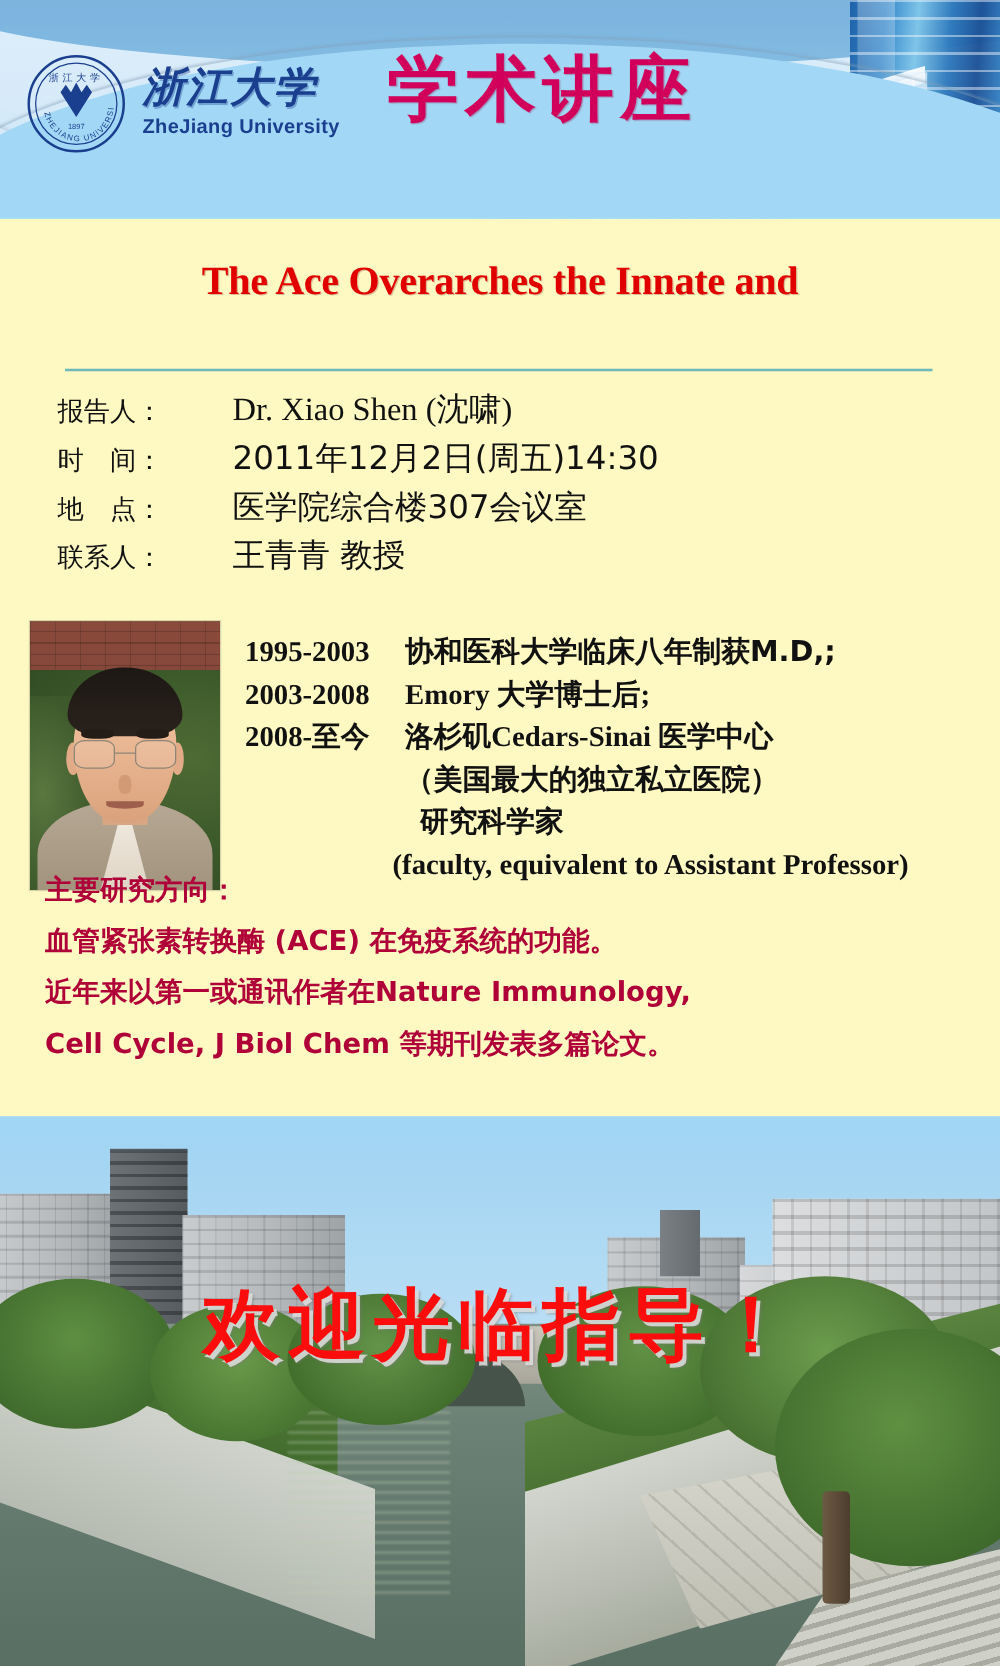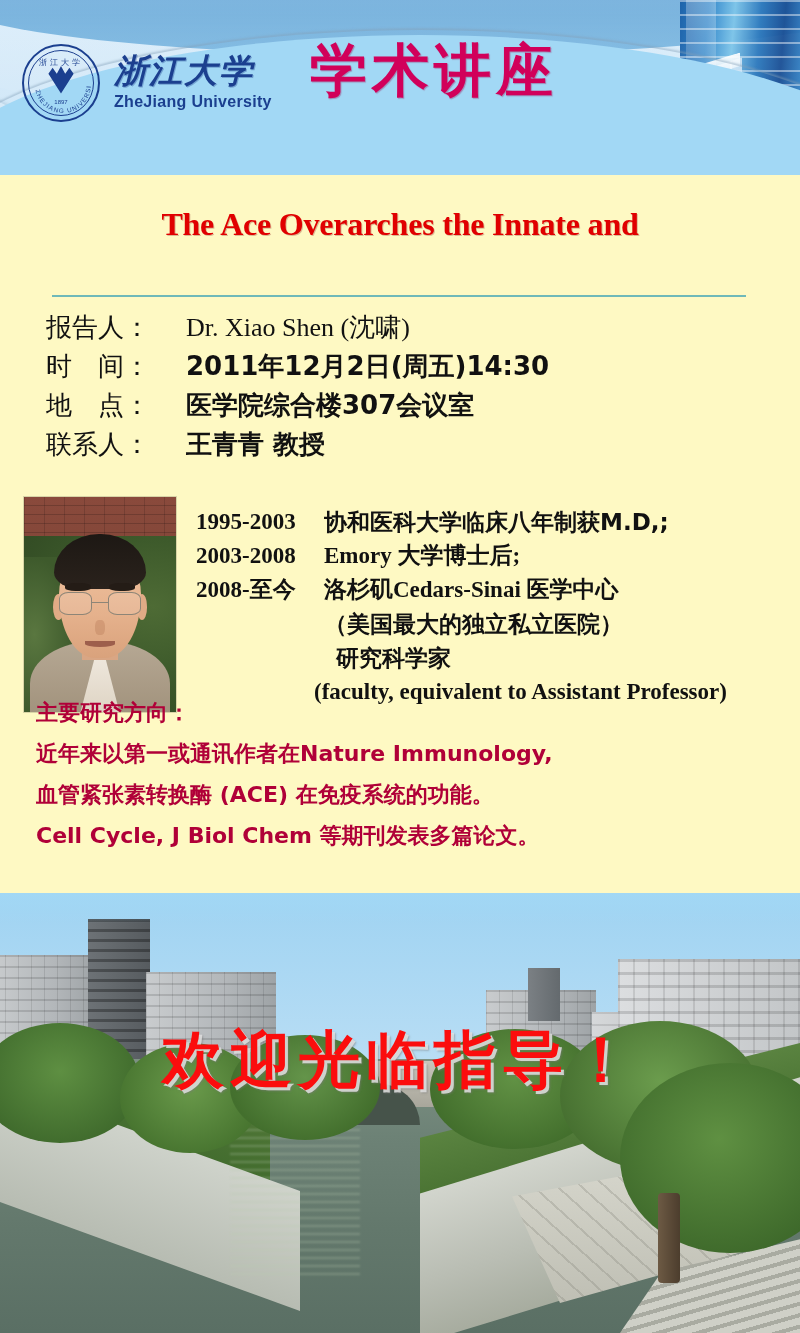--- a/index.html
+++ b/index.html
@@ -214,29 +214,29 @@
   .info-row {
     display: flex;
     align-items: baseline;
     height: 39px;
     white-space: nowrap;
   }
   .info-label {
     width: 140px;
     font-family: Liberation Sans, sans-serif;
     font-weight: normal;
-    font-size: 26px;
+    font-size: 21px;
     letter-spacing: 0px;
   }
   .info-value {
     font-family: "Liberation Serif", "DejaVu Sans", serif;
     font-weight: normal;
     font-size: 26px;
   }
-  .info-value.cn { font-family: "DejaVu Sans", sans-serif; font-weight: bold; }
+  .info-value.cn { font-family: "DejaVu Sans", sans-serif; font-weight: normal; }
 
   
   .portrait {
     position: absolute;
     left: 24px; top: 497px;
     width: 152px; height: 215px;
     overflow: hidden;
     background: #5c4a3a;
     box-shadow: 0 0 0 1px rgba(0,0,0,.15);
   }
@@ -608,22 +608,22 @@
       <span class="bio-years">2008-至今</span>
       <span class="bio-desc">洛杉矶Cedars-Sinai 医学中心</span>
     </div>
     <div class="bio-indent1 cnfont">（美国最大的独立私立医院）</div>
     <div class="bio-indent2 cnfont">研究科学家</div>
     <div class="bio-indent3">(faculty, equivalent to Assistant Professor)</div>
   </div>
 
   <div class="research">
     <div class="research-line">主要研究方向：</div>
+    <div class="research-line">血管紧张素转换酶 (ACE) 在免疫系统的功能。</div>
     <div class="research-line">近年来以第一或通讯作者在Nature Immunology,</div>
-    <div class="research-line">血管紧张素转换酶 (ACE) 在免疫系统的功能。</div>
     <div class="research-line">Cell Cycle, J Biol Chem 等期刊发表多篇论文。</div>
   </div>
 
   <div class="campus">
     <div class="sky"></div>
     <div class="bldg b1"></div>
     <div class="bldg b2"></div>
     <div class="bldg b3"></div>
     <div class="bldg b4"></div>
     <div class="bldg b5"></div>

